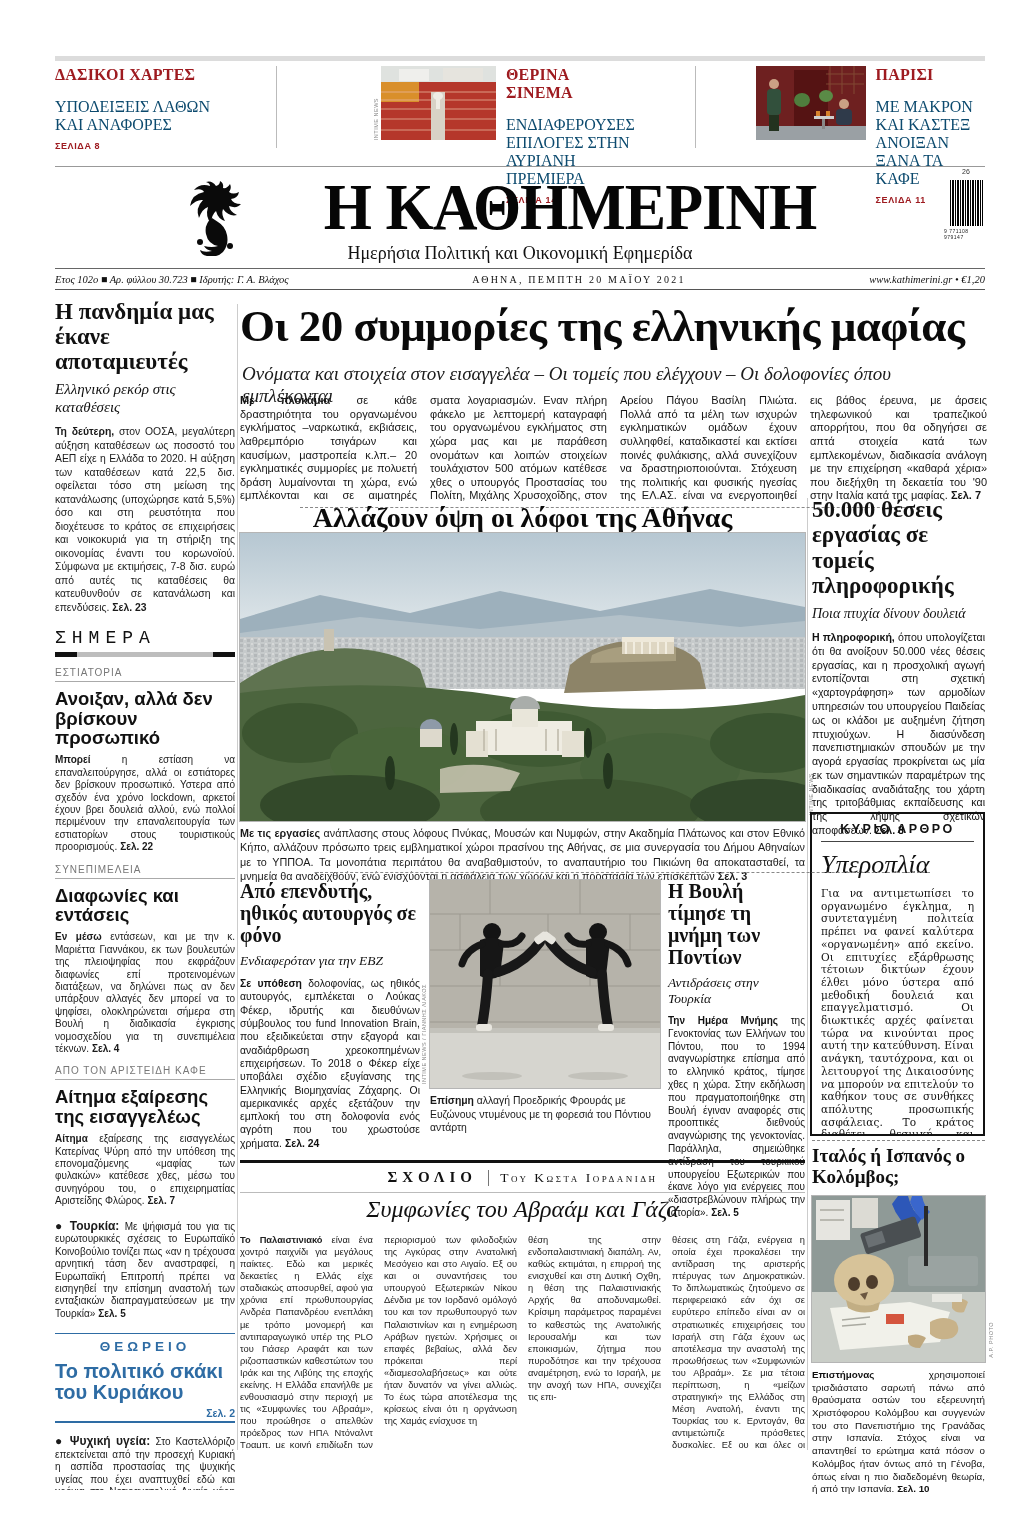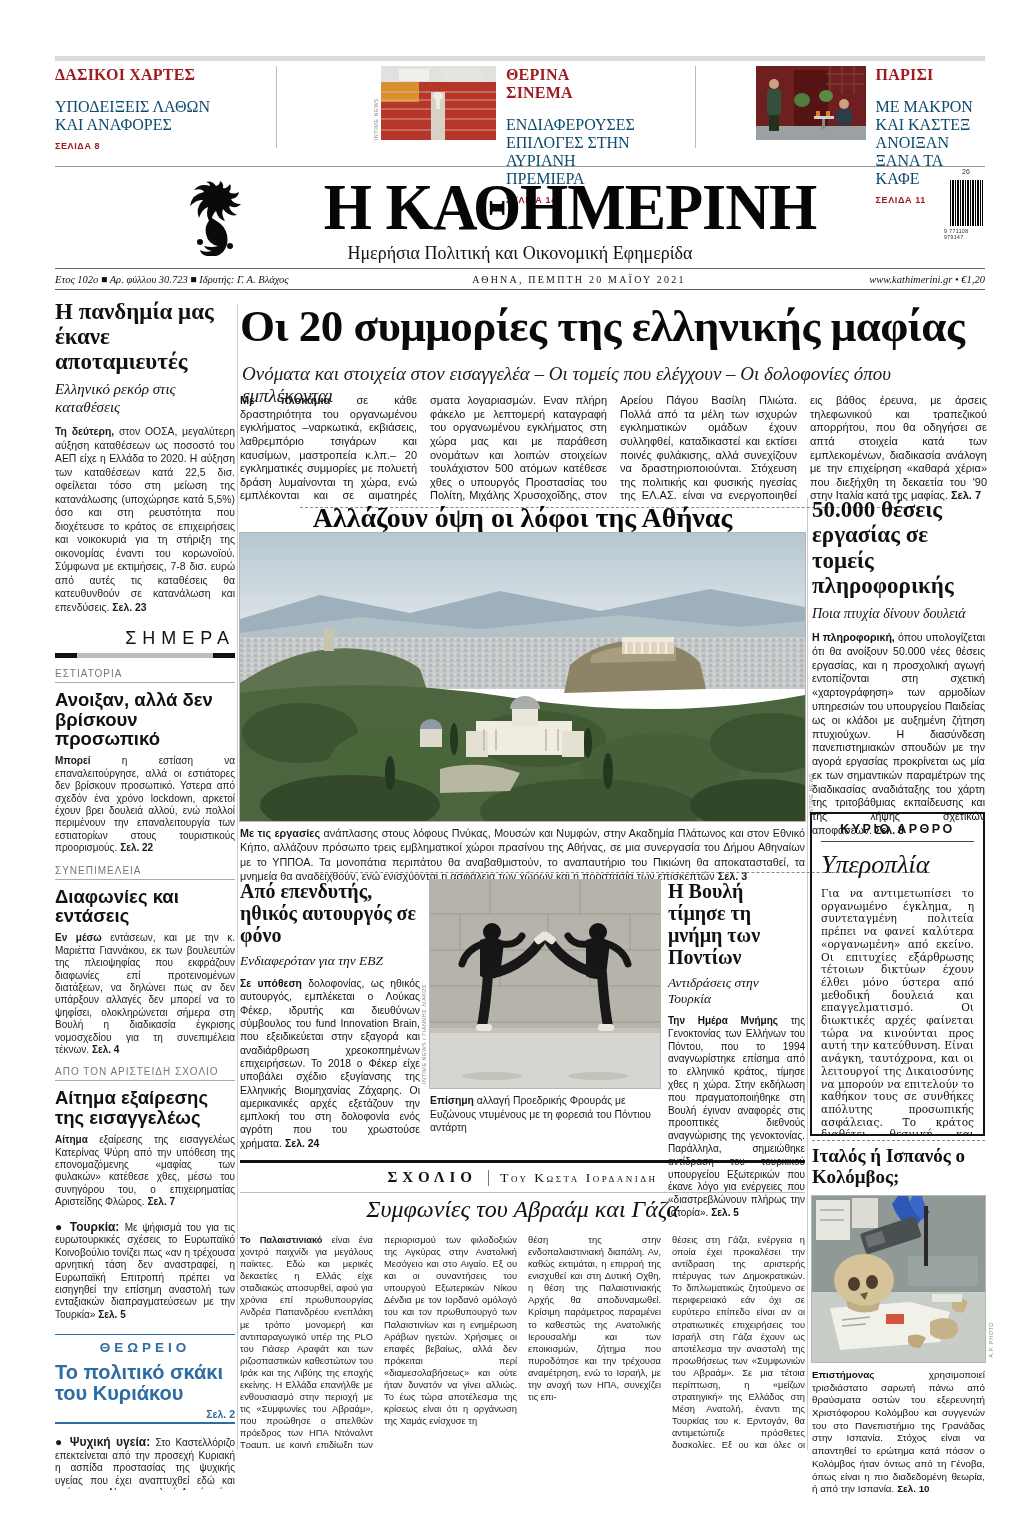--- a/index.html
+++ b/index.html
@@ -45,21 +45,21 @@
   .dateline .dl-left, .dateline .dl-right { font-style:italic; }
   .dateline .dl-center { letter-spacing:2.2px; font-size:10px; }
 
   .vline { width:1px; background:#ccc; }
 
   
   .sidebar { left:55px; top:300px; width:180px; height:1190px; overflow:hidden; }
   .lead-title { font-family:"Liberation Serif",serif; font-weight:bold; font-size:23px; line-height:1.08; }
   .lead-sub { font-family:"Liberation Serif",serif; font-style:italic; font-size:15px; line-height:1.15; margin-top:7px; }
   .side-body { font-size:10.4px; line-height:1.3; margin-top:9px; color:#1a1a1a; }
-  .simera-hd { margin-top:14px; text-align:right; font-family:Liberation Sans, sans-serif;
+  .simera-hd { margin-top:14px; text-align:left; font-family:Liberation Mono, monospace;
                font-size:18px; letter-spacing:6px; padding-bottom:4px; }
   .simera-bar { height:5px; background:linear-gradient(90deg,#111 0 22px,#bdbdbd 22px 158px,#111 158px 180px); margin-bottom:10px; }
   .sec-label { font-size:10px; color:#777; letter-spacing:1px; border-bottom:1px solid #aaa; padding-bottom:3px; margin:10px 0 7px; }
   .sec-title { font-size:18.5px; font-weight:bold; line-height:1.05; margin-bottom:7px; }
   .sec-body { font-size:10px; line-height:1.24; color:#1a1a1a; }
   .bullet-item { font-size:10px; line-height:1.24; margin-top:11px; color:#1a1a1a; }
   .bullet-item b.blead { font-size:12px; }
   .theoreio { margin-top:13px; border-top:1px solid #2e6ca4; padding-top:5px; }
   .theoreio .th-label { color:#2e6ca4; font-weight:bold; letter-spacing:4px; font-size:13.5px; text-align:center; }
   .theoreio .th-title { color:#2e6ca4; font-weight:bold; font-size:20px; line-height:1.05; margin-top:7px; }
@@ -251,21 +251,21 @@
 
     <div>
       <div class="sec-label">ΣΥΝΕΠΙΜΕΛΕΙΑ</div>
       <div class="sec-title">Διαφωνίες και εντάσεις</div>
       <div class="sec-body j">
         <b>Εν μέσω </b><span>εντάσεων, και με την κ. Μαριέττα Γιαννάκου, εκ των βουλευτών της πλειοψηφίας που εκφράζουν διαφωνίες επί προτεινομένων διατάξεων, να δηλώνει πως αν δεν υπάρξουν αλλαγές δεν μπορεί να το ψηφίσει, ολοκληρώνεται σήμερα στη Βουλή η διαδικασία έγκρισης νομοσχεδίου για τη συνεπιμέλεια τέκνων.</span><b class="pg">Σελ. 4</b>
       </div>
     </div>
 
     <div>
-      <div class="sec-label">ΑΠΟ ΤΟΝ ΑΡΙΣΤΕΙΔΗ ΣΧΟΛΙΟ</div>
+      <div class="sec-label">ΑΠΟ ΤΟΝ ΑΡΙΣΤΕΙΔΗ ΚΑΦΕ</div>
       <div class="sec-title">Αίτημα εξαίρεσης της εισαγγελέως</div>
       <div class="sec-body j">
         <b>Αίτημα </b><span>εξαίρεσης της εισαγγελέως Κατερίνας Ψύρη από την υπόθεση της επονομαζόμενης «μαφίας των φυλακών» κατέθεσε χθες, μέσω του συνηγόρου του, ο επιχειρηματίας Αριστείδης Φλώρος.</span><b class="pg">Σελ. 7</b>
       </div>
     </div>
 
     <div class="bullet-item j">
       <b class="blead">● Τουρκία: </b><span>Με ψήφισμά του για τις ευρωτουρκικές σχέσεις το Ευρωπαϊκό Κοινοβούλιο τονίζει πως «αν η τρέχουσα αρνητική τάση δεν αναστραφεί, η Ευρωπαϊκή Επιτροπή πρέπει να εισηγηθεί την επίσημη αναστολή των ενταξιακών διαπραγματεύσεων με την Τουρκία»</span><b class="pg">Σελ. 5</b>
     </div>
 

